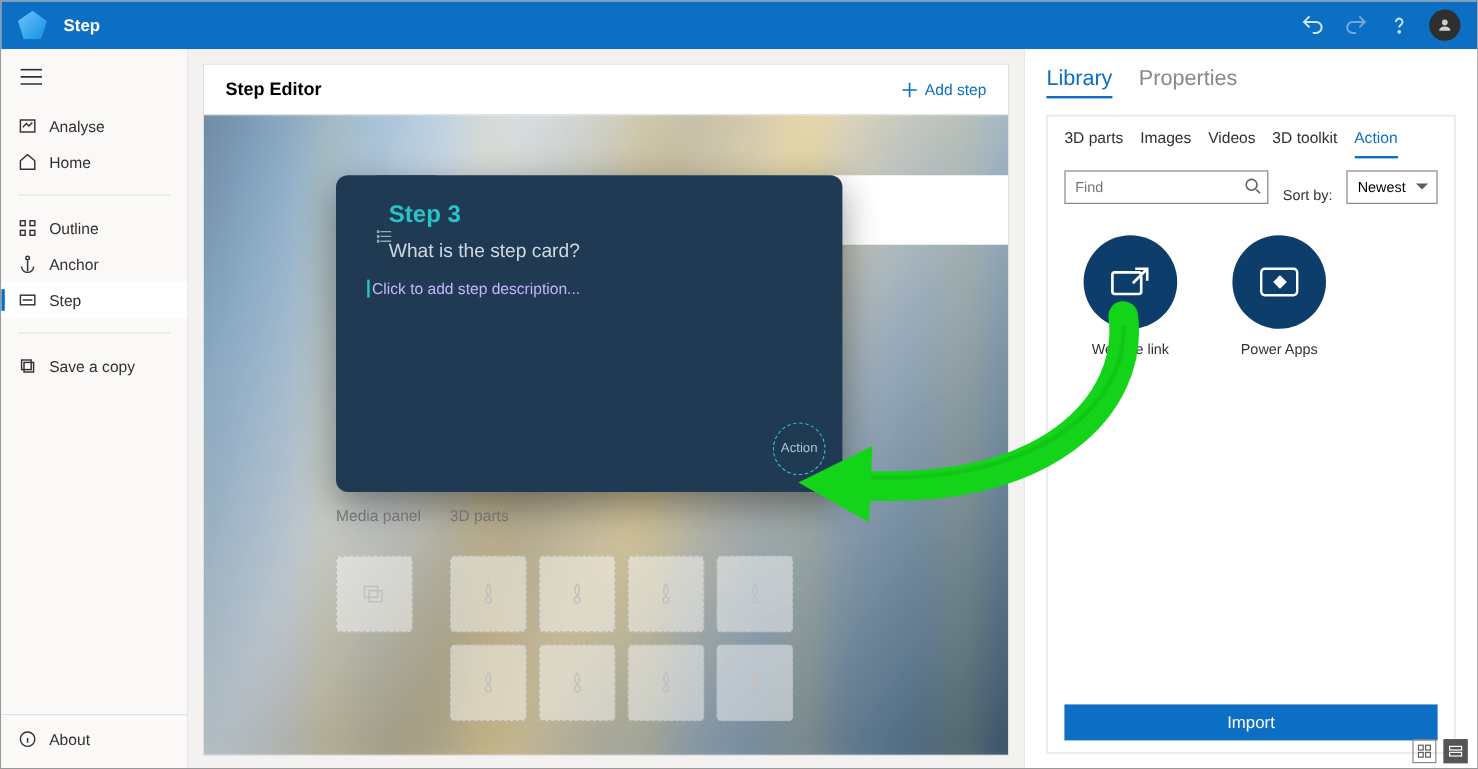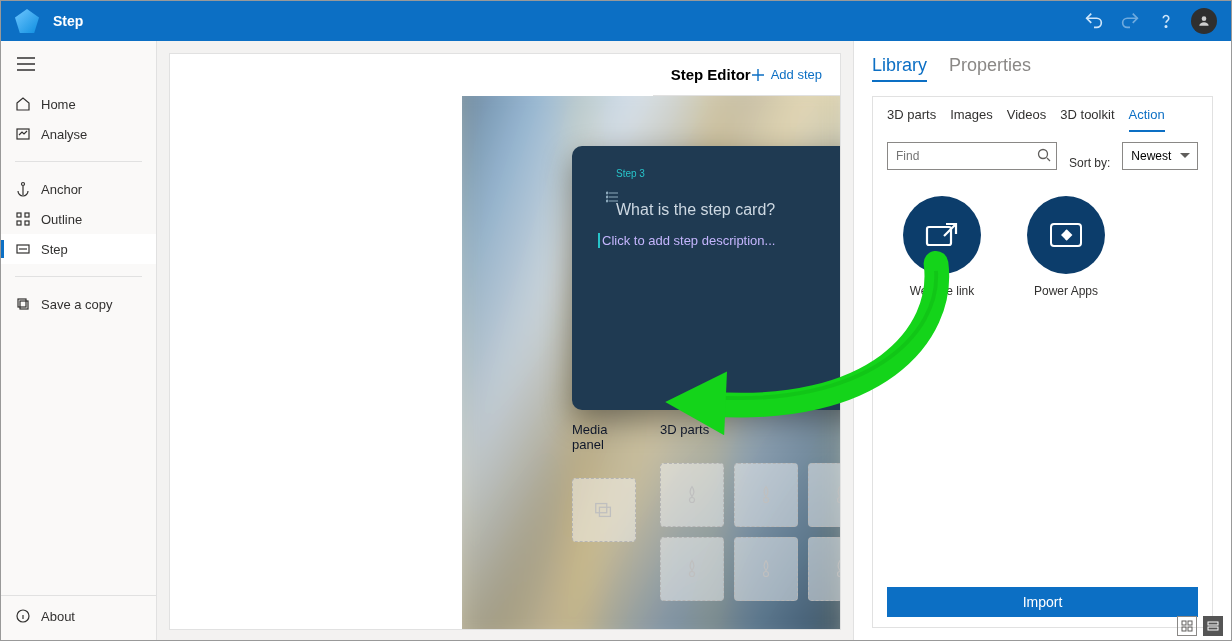--- a/index.html
+++ b/index.html
@@ -22,43 +22,43 @@
 .nav-item { display: flex; align-items: center; gap: 10px; padding: 7px 14px; font-size: 13px; color: #323130; cursor: pointer; position: relative; }
 .nav-item.disabled { color: #b7b7b7; }
 .nav-item.active { background: #fff; }
 .nav-item.active::before { content: ""; position: absolute; left: 0; top: 6px; bottom: 6px; width: 3px; background: #0c6fc4; }
 .nav-icon { width: 16px; height: 16px; display: flex; justify-content: center; align-items: center; }
 hr.nav-div { border: none; border-top: 1px solid #e1e1e1; margin: 8px 14px; }
 .sidebar .spacer { flex: 1; }
 .about { display: flex; align-items: center; gap: 10px; padding: 12px 14px; font-size: 13px; color: #323130; cursor: pointer; border-top: 1px solid #e1e1e1; }
 
 .main { flex: 1; background: #f3f2f1; padding: 12px; position: relative; }
-.editor-panel { background: #fff; border: 1px solid #e1e1e1; height: 100%; display: flex; flex-direction: column; align-items: flex-end; }
+.editor-panel { background: #fff; border: 1px solid #e1e1e1; height: 100%; display: flex; flex-direction: column; }
 .editor-hdr { display: flex; justify-content: space-between; align-items: center; padding: 12px 18px; border-bottom: 1px solid #e1e1e1; }
 .editor-hdr-title { font-size: 15px; font-weight: 600; }
 .add-step { color: #0c6fc4; font-size: 13px; display: flex; align-items: center; gap: 6px; cursor: pointer; }
 
 .canvas { flex: 1; position: relative; overflow: hidden; }
 .canvas-bg { position: absolute; inset: 0; background: linear-gradient(115deg, #3a5a7a 0%, #7fa3c1 15%, #c7d2db 30%, #b2aa8f 45%, #d6c8a1 55%, #8fa4b6 70%, #5e7d96 85%, #2e4a66 100%); filter: blur(14px) brightness(1.05); transform: scale(1.1); }
 .canvas-bg::after { content:""; position:absolute; inset:0; background: repeating-linear-gradient(90deg, rgba(255,200,50,0.35) 0 10px, transparent 10px 120px), linear-gradient(rgba(255,255,255,0.15), rgba(0,0,0,0.15)); filter: blur(10px); }
 
 .step-card { position: absolute; top: 50px; left: 110px; width: 422px; height: 264px; background: #1f3a52; border-radius: 10px; box-shadow: 0 10px 30px rgba(0,0,0,0.4); color: #e6eef5; padding: 22px 26px; }
-.step-num { color: #27c3c9; font-size: 10px; font-weight: 400; margin-bottom: 22px; }
+.step-num { color: #27c3c9; font-size: 20px; font-weight: 700; margin-bottom: 10px; }
 .step-sub { color: #cdd8e2; font-size: 16px; margin-bottom: 14px; }
 .step-desc { color: #c4b5fd; font-size: 13px; border-left: 2px solid #27c3c9; padding-left: 2px; }
 .step-list-icon { position: absolute; top: 22px; left: 8px; width: 14px; height: 14px; opacity: 0.8; }
 .step-card-inner { position: relative; }
 .action-tag { position: absolute; bottom: 14px; right: 14px; width: 44px; height: 44px; border-radius: 50%; border: 1.5px dashed #27c3c9; display: flex; align-items: center; justify-content: center; font-size: 11px; color: #a9c6d8; }
 .nav-arrow { position: absolute; top: 50px; width: 58px; height: 58px; background: #0c6fc4; display: flex; align-items: center; justify-content: center; cursor: pointer; }
 .nav-arrow.left { left: 100px; transform: translateX(-50%); border-top-left-radius: 10px; }
 .nav-arrow.right { right: 60px; border-top-right-radius: 10px; }
 .nav-arrow svg { width: 24px; height: 24px; stroke: #fff; }
 
 .media-section { position: absolute; top: 326px; left: 110px; display: flex; gap: 24px; }
-.media-col h5 { font-size: 13px; font-weight: 400; color: #0f172a; margin-bottom: 26px; }
+.media-col h5 { font-size: 13px; font-weight: 400; color: #737373; margin-bottom: 26px; }
 .slots { display: grid; grid-template-columns: repeat(4, 64px); grid-auto-rows: 64px; gap: 10px; }
 .slots.single { grid-template-columns: 64px; }
 .slot { width: 64px; height: 64px; border: 1.5px dashed #b5b5b5; border-radius: 4px; display: flex; align-items: center; justify-content: center; color: #bfbfbf; background: rgba(255,255,255,0.45); }
 
 
 .right { width: 378px; display: flex; flex-direction: column; border-left: 1px solid #e1e1e1; background: #fff; padding: 14px 18px; position: relative; }
 .right-tabs { display: flex; gap: 22px; margin-bottom: 14px; }
 .right-tab { font-size: 18px; color: #8a8886; cursor: pointer; padding-bottom: 4px; }
 .right-tab.active { color: #0c6fc4; border-bottom: 2px solid #0c6fc4; }
 .lib-panel { border: 1px solid #e1e1e1; flex: 1; display: flex; flex-direction: column; }
@@ -127,56 +127,56 @@
   <div class="sidebar">
     <div class="hamburger">
       <svg viewBox="0 0 18 14">
           <path d="M0 1h18M0 7h18M0 13h18" stroke="#323130" stroke-width="1.4"></path>
         </svg>
     </div>
     <div class="nav-section">
       <div class="nav-item">
         <span class="nav-icon">
             <svg viewBox="0 0 16 16" fill="none" stroke="#323130" stroke-width="1.2">
-              <path d="M2 7l6-5 6 5v7H2z"></path>
-            </svg>
-          </span>
-        <span>Home</span>
-      </div>
-      <div class="nav-item">
-        <span class="nav-icon">
-            <svg viewBox="0 0 16 16" fill="none" stroke="#323130" stroke-width="1.2">
               <rect x="2" y="3" width="12" height="10"></rect>
               <path d="M4 9l3-3 2 2 3-3"></path>
             </svg>
           </span>
         <span>Analyse</span>
       </div>
+      <div class="nav-item">
+        <span class="nav-icon">
+            <svg viewBox="0 0 16 16" fill="none" stroke="#323130" stroke-width="1.2">
+              <path d="M2 7l6-5 6 5v7H2z"></path>
+            </svg>
+          </span>
+        <span>Home</span>
+      </div>
     </div>
     <hr class="nav-div">
     <div class="nav-section">
-      <div class="nav-item">
-        <span class="nav-icon">
-            <svg viewBox="0 0 16 16" fill="none" stroke="#323130" stroke-width="1.2">
-              <circle cx="8" cy="3" r="1.5"></circle>
-              <path d="M8 5v9M3 10a5 5 0 0 0 10 0"></path>
-            </svg>
-          </span>
-        <span>Anchor</span>
-      </div>
       <div class="nav-item">
         <span class="nav-icon">
             <svg viewBox="0 0 16 16" fill="none" stroke="#323130" stroke-width="1.2">
               <rect x="2" y="2" width="4" height="4"></rect>
               <rect x="2" y="10" width="4" height="4"></rect>
               <rect x="10" y="2" width="4" height="4"></rect>
               <rect x="10" y="10" width="4" height="4"></rect>
             </svg>
           </span>
         <span>Outline</span>
+      </div>
+      <div class="nav-item">
+        <span class="nav-icon">
+            <svg viewBox="0 0 16 16" fill="none" stroke="#323130" stroke-width="1.2">
+              <circle cx="8" cy="3" r="1.5"></circle>
+              <path d="M8 5v9M3 10a5 5 0 0 0 10 0"></path>
+            </svg>
+          </span>
+        <span>Anchor</span>
       </div>
       <div class="nav-item active">
         <span class="nav-icon">
             <svg viewBox="0 0 16 16" fill="none" stroke="#323130" stroke-width="1.2">
               <rect x="2" y="4" width="12" height="8"></rect>
               <path d="M4 8h8"></path>
             </svg>
           </span>
         <span>Step</span>
       </div>

